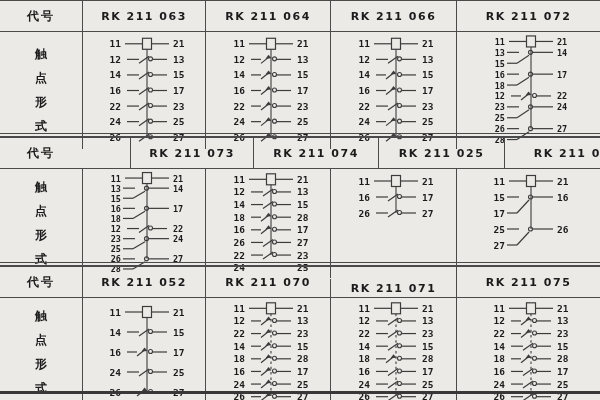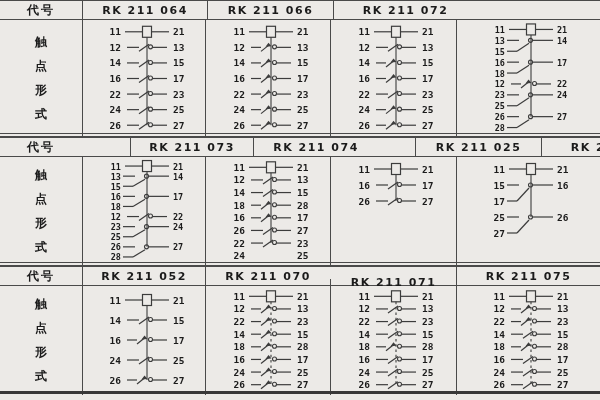--- a/index.html
+++ b/index.html
@@ -8,21 +8,21 @@
   *{margin:0;padding:0;box-sizing:border-box;}
   html,body{width:600px;height:400px;}
   body{
     background:var(--bg);
     font-family:"DejaVu Sans", "Liberation Sans", sans-serif;
     color:var(--txt);
     position:relative; overflow:hidden;
   }
   .table{position:absolute;left:0;top:0;width:600px;height:400px;}
   .band{position:absolute;left:0;width:600px;}
-  .band-header{display:flex;height:20px;border-top:1px solid var(--brd);border-bottom:1px solid var(--brd);}
+  .band-header{display:flex;height:32px;border-top:1px solid var(--brd);border-bottom:1px solid var(--brd);}
   .band:first-child .band-header{border-top:1.5px solid var(--brd);}
   .band-body{display:flex;}
   .code-cell,.label-cell{width:82px;flex:0 0 82px;display:flex;align-items:center;justify-content:center;}
   .model-cell,.diagram-cell{border-left:1px solid var(--brd);}
   .model-cell{display:flex;align-items:center;justify-content:center;
      font-weight:bold;font-size:11px;letter-spacing:1.5px;color:var(--txt);}
   .code-cell{font-weight:bold;font-size:12px;letter-spacing:2px;}
   .label-cell{flex-direction:column;justify-content:center;gap:7px;
      font-weight:bold;font-size:12px;}
   .diagram-cell{position:relative;}
@@ -34,20 +34,23 @@
   .bottom-bar{position:absolute;left:0;top:391px;width:600px;height:3px;background:#383838;}
 </style>
 </head>
 <body>
 
 <div class="table" id="table">
     <div class="band" style="top: 0px; height: 135px;">
       <div class="band-header">
         <div class="code-cell">
           <span>代号</span>
+        </div>
+        <div class="model-cell" style="width: 123px; flex: 0 0 123px;">
+          <span>RK 211 063</span>
         </div>
         <div class="model-cell" style="width: 125px; flex: 0 0 125px;">
           <span>RK 211 064</span>
         </div>
         <div class="model-cell" style="width: 126px; flex: 0 0 126px; justify-content: center;">
           <span>RK 211 066</span>
         </div>
         <div class="model-cell" style="width: 144px; flex: 0 0 144px; text-align: right;">
           <span>RK 211 072</span>
         </div>
@@ -262,21 +265,21 @@
       <div class="band-header">
         <div class="code-cell">
           <span>代号</span>
         </div>
         <div class="model-cell" style="width: 123px; flex: 0 0 123px; margin-left: 48px;">
           <span>RK 211 073</span>
         </div>
         <div class="model-cell" style="width: 125px; flex: 0 0 125px; align-items: center;">
           <span>RK 211 074</span>
         </div>
-        <div class="model-cell" style="width: 126px; flex: 0 0 126px; margin-left: 37px;">
+        <div class="model-cell" style="width: 126px; flex: 0 0 126px;">
           <span>RK 211 025</span>
         </div>
         <div class="model-cell" style="width: 144px; flex: 0 0 144px;">
           <span>RK 211 070</span>
         </div>
       </div>
       <div class="band-body" style="height: 109px;">
         <div class="label-cell">
           <span>触</span>
           <span>点</span>

